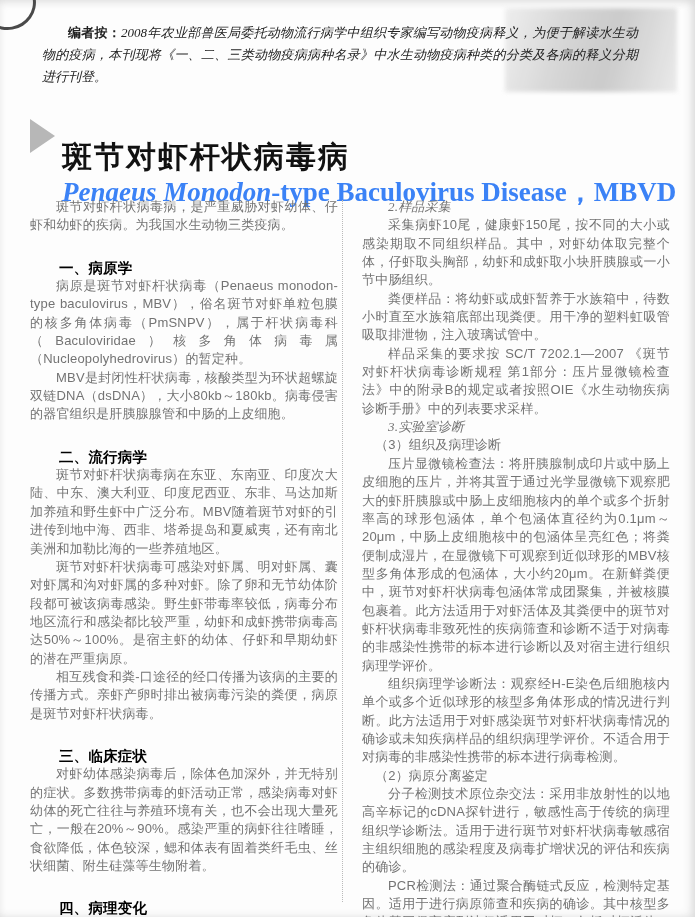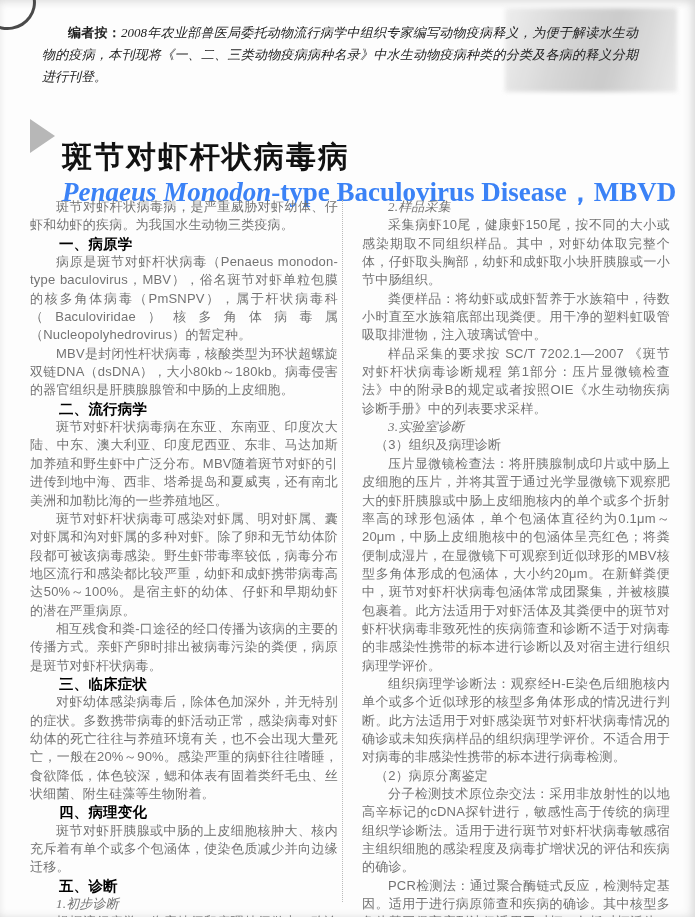--- a/index.html
+++ b/index.html
@@ -55,21 +55,21 @@
     position:absolute;left:342px;top:200px;height:702px;width:0;
     border-left:1px dotted #b9b9b9;
   }
   .para,.heading,.sub,.sub2{
     margin:0;font-size:13px;line-height:18.35px;text-align:justify;
     letter-spacing:0.2px;color:#737373;
   }
   .para{text-indent:2em;}
   .heading{
     font-weight:bold;font-size:14.5px;text-indent:2em;
-    font-family:"Liberation Sans",sans-serif;color:#000;
+    font-family:"Liberation Sans",sans-serif;color:#000;margin-top:24px;
   }
   .sub{
     font-family:"Liberation Serif",serif;font-style:italic;text-indent:2em;
   }
   .sub2{text-indent:1em;}
 </style>
 </head>
 <body>
 
 <div class="page">

